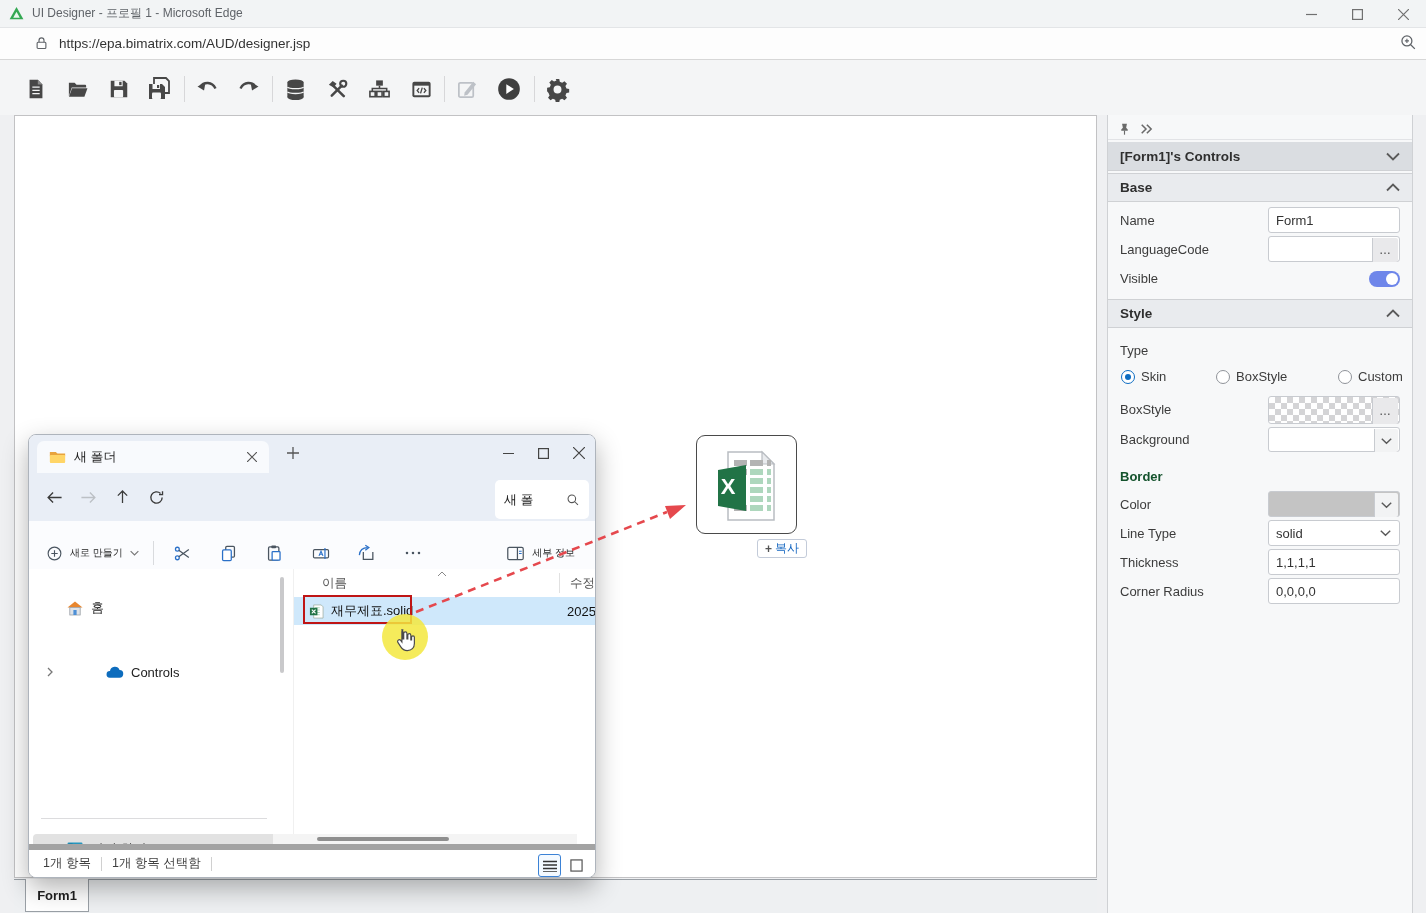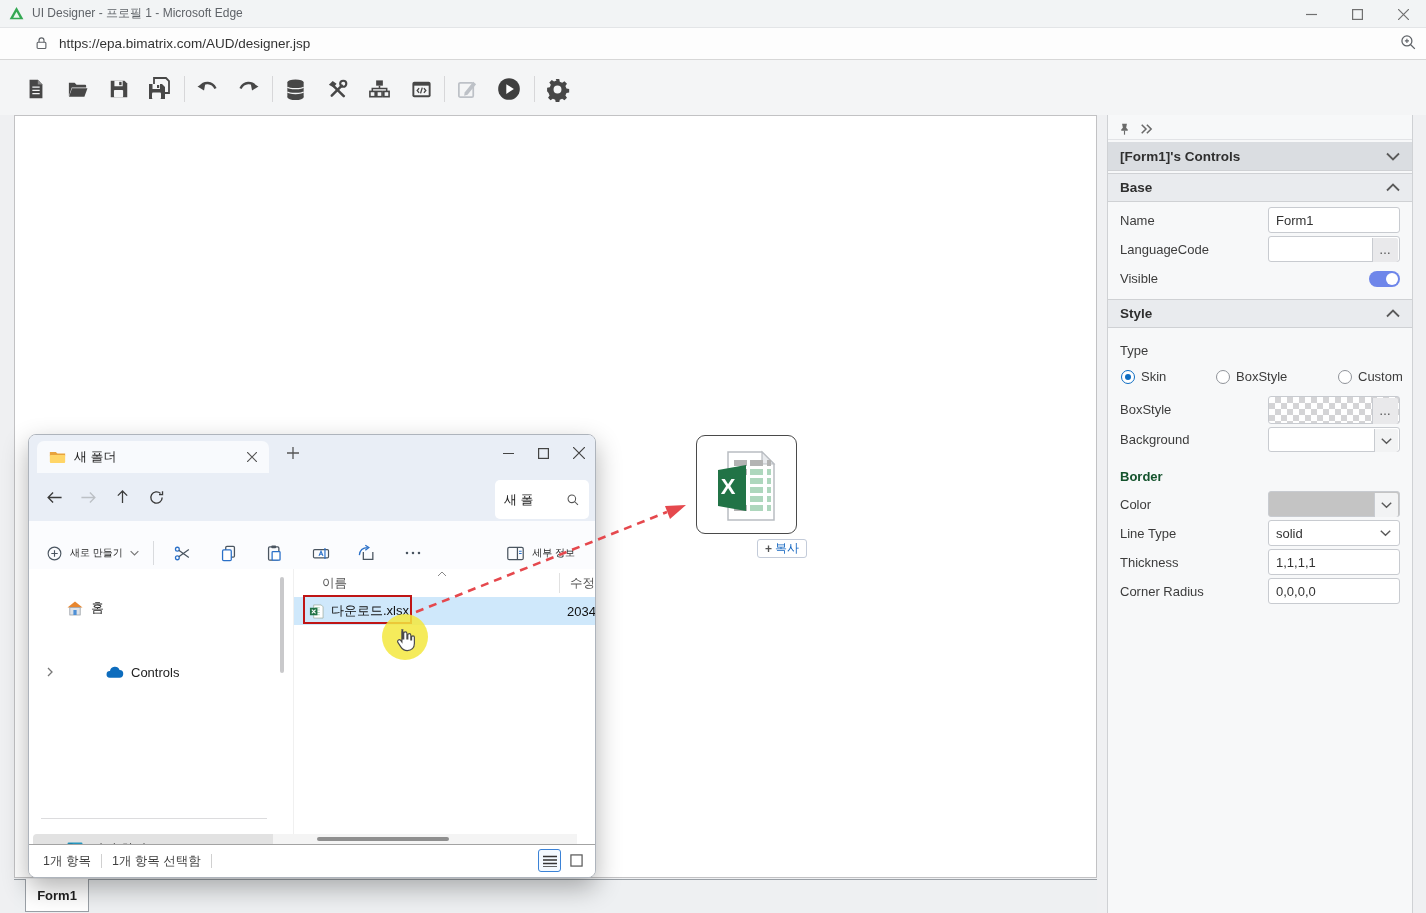--- a/index.html
+++ b/index.html
@@ -76,21 +76,21 @@
   .sb-item .lb { position:absolute; left:58px; }
   .sb-item .pin { position:absolute; right:10px; }
   .sb-sel { background:#e2e2e2; }
   .sb-sep { position:absolute; left:12px; width:226px; height:1px; background:#dcdcde; }
   .sb-scroll { position:absolute; left:251px; top:8px; width:4px; height:96px; background:#c9c9cb; border-radius:2px; }
   .filelist { position:absolute; left:264px; top:0; width:304px; height:279px; border-left:1px solid #f0f0f0; overflow:hidden; }
   .fl-hdr { position:absolute; left:0; top:2px; width:100%; height:24px; font-size:12.5px; color:#555; }
   .fl-row { position:absolute; left:0; top:28px; width:100%; height:28px; background:#cfe8fb; display:flex; align-items:center; font-size:13px; color:#111; }
   .hsb { position:absolute; left:244px; bottom:33px; width:304px; height:10px; background:#f4f4f4; z-index:11;}
   .hsb .thumb { position:absolute; left:44px; top:3px; width:132px; height:4px; background:#8f8f8f; border-radius:2px; }
-  .ex-status { position:absolute; left:0; bottom:0; width:100%; height:33px; background:#fff; border-top:1px solid #a3a3a3; display:flex; align-items:center; font-size:12.5px; color:#3f3f3f; }
+  .ex-status { position:absolute; left:0; bottom:0; width:100%; height:33px; background:#fff; border-top:6px solid #a3a3a3; display:flex; align-items:center; font-size:12.5px; color:#3f3f3f; }
   .st-sep { width:1px; height:14px; background:#d0d0d0; margin:0 10px; }
   .viewbtn { position:absolute; top:4px; width:23px; height:23px; border-radius:3px; display:flex; align-items:center; justify-content:center; }
   .viewbtn.sel { border:1.5px solid #3b82d6; background:#f3f9ff; }
 
   
   .overlay { left:0; top:0; width:1426px; height:913px; z-index:30; pointer-events:none; }
   .redbox { left:303px; top:595px; width:109px; height:29px; border:2.4px solid #bf1515; z-index:31; }
   .cursor-hl { left:382px; top:614px; width:46px; height:46px; border-radius:50%; background:rgba(243,231,62,.85); z-index:32; display:flex; align-items:center; justify-content:center; }
 </style>
 </head>
@@ -564,22 +564,22 @@
         <div style="position:absolute; left:265px; top:2px; width:1px; height:20px; background:#e1e1e1"></div>
         <span style="position:absolute; left:276px; top:4px; width:28px; overflow:hidden; white-space:nowrap">수정한 날짜</span>
       </div>
       <div class="fl-row">
         <svg style="margin-left:15px" width="15" height="15" viewBox="0 0 16 16">
             <path d="M5 1h8l2 2v12H5z" fill="#fff" stroke="#9fae9f" stroke-width="0.8"></path>
             <path d="M6.5 4h5M6.5 6.5h5M6.5 9h5M6.5 11.5h5" stroke="#aed7bd" stroke-width="1.1"></path>
             <rect x="1" y="4" width="8" height="8" fill="#217346"></rect>
             <path d="M3 6l4 4M7 6l-4 4" stroke="#fff" stroke-width="1.2"></path>
           </svg>
-        <span style="margin-left:7px">다운로드.xlsx</span>
-        <span style="position:absolute; left:273px; width:31px; overflow:hidden; white-space:nowrap">2034</span>
+        <span style="margin-left:7px">재무제표.solid</span>
+        <span style="position:absolute; left:273px; width:31px; overflow:hidden; white-space:nowrap">2025</span>
       </div>
     </div>
   </div>
 
   <div class="hsb">
       <div class="thumb"></div>
     </div>
 
   <div class="ex-status">
     <span style="margin-left:14px">1개 항목</span>

